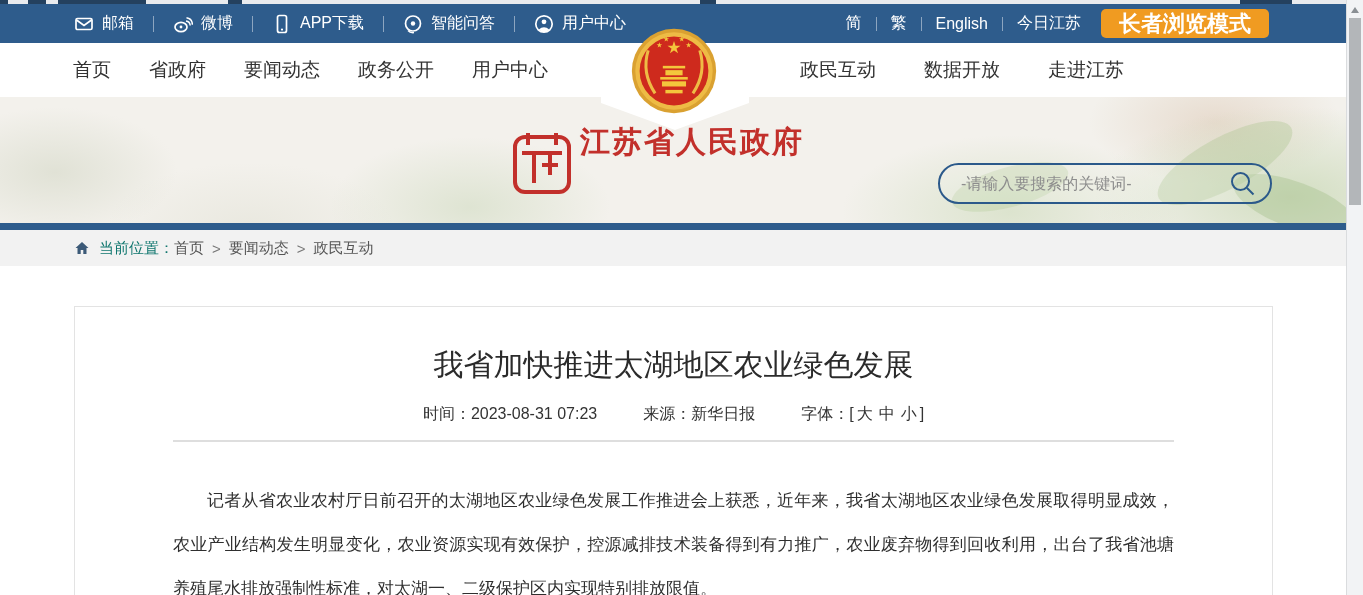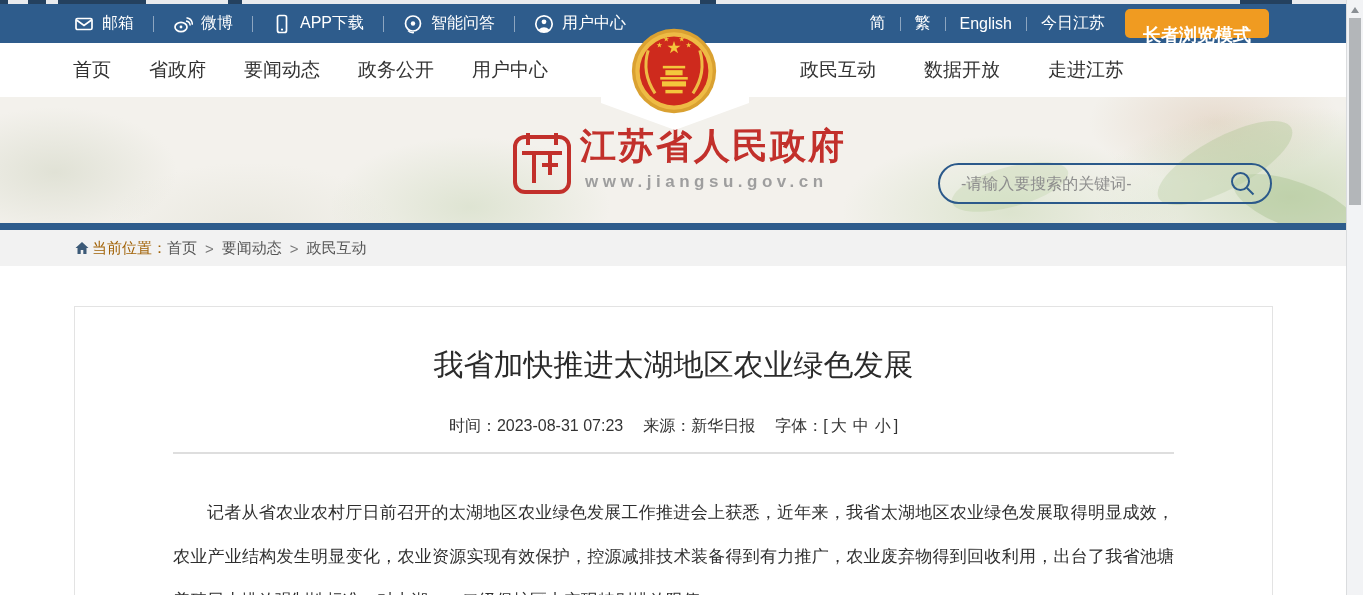--- a/index.html
+++ b/index.html
@@ -13,22 +13,22 @@
 
   
   .topbar { position:absolute; left:0; top:4px; width:1346px; height:39px; background:#2e5c8c;
     display:flex; align-items:center; justify-content:space-between; color:#fff; }
   .topbar-left { display:flex; align-items:center; padding-left:74px; }
   .topbar-right { display:flex; align-items:center; padding-right:77px; }
   .tb-item { display:flex; align-items:center; gap:8px; font-size:16px; color:#fff; cursor:pointer; white-space:nowrap; }
   .tb-sep { width:1px; height:16px; background:rgba(255,255,255,.45); margin:0 19px; }
   .tb-sep2 { width:1px; height:14px; background:rgba(255,255,255,.45); margin:0 14px; }
   .lang-item { font-size:16px; color:#fff; cursor:pointer; white-space:nowrap; }
-  .elder-btn { margin-left:20px; height:29px; padding:12px 18px; background:#f09b21; color:#fff;
-    border:none; border-radius:5px; font-size:18px; font-weight:bold; cursor:pointer;
+  .elder-btn { margin-left:20px; height:29px; padding:0 18px; background:#f09b21; color:#fff;
+    border:none; border-radius:5px; font-size:22px; font-weight:bold; cursor:pointer;
     font-family:inherit; line-height:29px; }
 
   
   .nav { position:absolute; left:0; top:43px; width:1346px; height:54px; background:#fff; }
   .nav-left { position:absolute; left:73px; top:0; height:54px; display:flex; align-items:center; gap:38px; }
   .nav-right { position:absolute; left:800px; top:0; height:54px; display:flex; align-items:center; gap:48px; }
   .nav-item { font-size:19px; color:#333; cursor:pointer; white-space:nowrap; }
 
   
   .banner { position:absolute; left:0; top:97px; width:1346px; height:126px;
@@ -39,54 +39,54 @@
       radial-gradient(ellipse 200px 100px at 470px 110px, rgba(205,217,189,.55), transparent 70%),
       radial-gradient(ellipse 170px 90px at 55px 75px, rgba(209,213,195,.55), transparent 72%),
       radial-gradient(ellipse 200px 90px at 250px 130px, rgba(222,222,208,.45), transparent 72%),
       #f3f1ec; }
   .leaf { position:absolute; border-radius:50%; }
   .leaf1 { left:1150px; top:40px; width:150px; height:52px; background:rgba(170,196,140,.35); transform:rotate(-28deg); }
   .leaf2 { left:1230px; top:85px; width:130px; height:46px; background:rgba(160,190,134,.38); transform:rotate(20deg); }
   .leaf3 { left:950px; top:70px; width:120px; height:40px; background:rgba(178,202,150,.32); transform:rotate(-15deg); }
 
   .site-logo-seal { position:absolute; left:512px; top:131px; }
-  .site-name { position:absolute; left:580px; top:122px; font-size:36px; font-weight:bold;
+  .site-name { position:absolute; left:580px; top:122px; font-size:30px; font-weight:bold;
     color:#c2302b; letter-spacing:2px; white-space:nowrap; }
   .site-url { position:absolute; left:585px; top:172px; font-size:17px; font-weight:bold;
     color:#9e9e9e; letter-spacing:4.5px; white-space:nowrap; }
 
   .search-box { position:absolute; left:938px; top:163px; width:334px; height:41px;
     border:2px solid #2b598a; border-radius:21px; display:flex; align-items:center;
     background:rgba(255,255,255,.15); }
   .search-box input { flex:1; border:none; outline:none; background:transparent; padding:0 10px 0 21px;
     font-size:16px; color:#333; font-family:inherit; }
   .search-box input::placeholder { color:#8d8d8d; }
   .search-btn { background:none; border:none; cursor:pointer; padding:0 14px 0 0; display:flex; align-items:center; }
 
   .banner-bar { position:absolute; left:0; top:223px; width:1346px; height:7px; background:#2e5c8c; }
 
   
   .breadcrumb { position:absolute; left:0; top:230px; width:1346px; height:36px; background:#f2f2f2;
     display:flex; align-items:center; padding-left:74px; font-size:15px; color:#333; }
-  .breadcrumb .bc-label { margin-left:2px; color:#a16207; }
+  .breadcrumb .bc-label { margin-left:9px; color:#0f766e; }
   .bc-link { color:#555; cursor:pointer; }
   .bc-sep { margin:0 8px; color:#777; }
 
   
   .shield { position:absolute; left:601px; top:43px; width:148px; height:87px; background:#fff;
     -webkit-clip-path:polygon(0 0,100% 0,100% 69%,50% 100%,0 69%);
     clip-path:polygon(0 0,100% 0,100% 69%,50% 100%,0 69%); z-index:5; }
   .emblem { position:absolute; left:631px; top:28px; z-index:6; }
 
   
   .main-area { position:absolute; left:0; top:266px; width:1346px; height:329px; background:#fff; }
   .card { position:absolute; left:74px; top:40px; width:1199px; height:560px;
     background:#fff; border:1px solid #e3e3e3; padding:0 98px; }
   .article-title { margin-top:38px; text-align:center; font-size:30px; font-weight:400; color:#2b2b2b; }
-  .article-meta { margin-top:30px; display:flex; justify-content:center; gap:20px;
+  .article-meta { margin-top:18px; display:flex; justify-content:center; gap:46px;
     font-size:16px; color:#333; }
   .meta-item { white-space:nowrap; }
   .font-size-opt { cursor:pointer; margin:0 3px; }
   .article-divider { margin-top:15px; border-bottom:2px solid #dedede; }
   .article-body { margin-top:37px; font-size:17px; line-height:44px; color:#2f2f2f;
     text-align:justify; text-indent:2em; }
 
   
   .scrollbar { position:absolute; right:0; top:0; width:17px; height:595px; background:#f2f3f5;
     border-left:1px solid #dadcde; z-index:10; }
@@ -194,21 +194,20 @@
       <rect x="3" y="6" width="54" height="55" rx="10" fill="none" stroke="#c2302b" stroke-width="4"></rect>
       <line x1="16" y1="2" x2="16" y2="14" stroke="#c2302b" stroke-width="4"></line>
       <line x1="44" y1="2" x2="44" y2="14" stroke="#c2302b" stroke-width="4"></line>
       <line x1="10" y1="22" x2="50" y2="22" stroke="#c2302b" stroke-width="4"></line>
       <line x1="22" y1="22" x2="22" y2="52" stroke="#c2302b" stroke-width="4"></line>
       <line x1="38" y1="22" x2="38" y2="44" stroke="#c2302b" stroke-width="4"></line>
       <line x1="30" y1="34" x2="46" y2="34" stroke="#c2302b" stroke-width="4"></line>
     </svg>
   </div>
   <div class="site-name">江苏省人民政府</div>
-  <div class="site-url">www.jiangsu.gov.cn</div>
 
   <div class="search-box">
     <input type="text" placeholder="-请输入要搜索的关键词-" style="">
     <button class="search-btn">
       <svg width="27" height="27" viewBox="0 0 27 27">
         <circle cx="11.5" cy="11.5" r="8.5" fill="none" stroke="#2b598a" stroke-width="2"></circle>
         <line x1="18" y1="18" x2="24.5" y2="24.5" stroke="#2b598a" stroke-width="2"></line>
       </svg>
     </button>
   </div>

